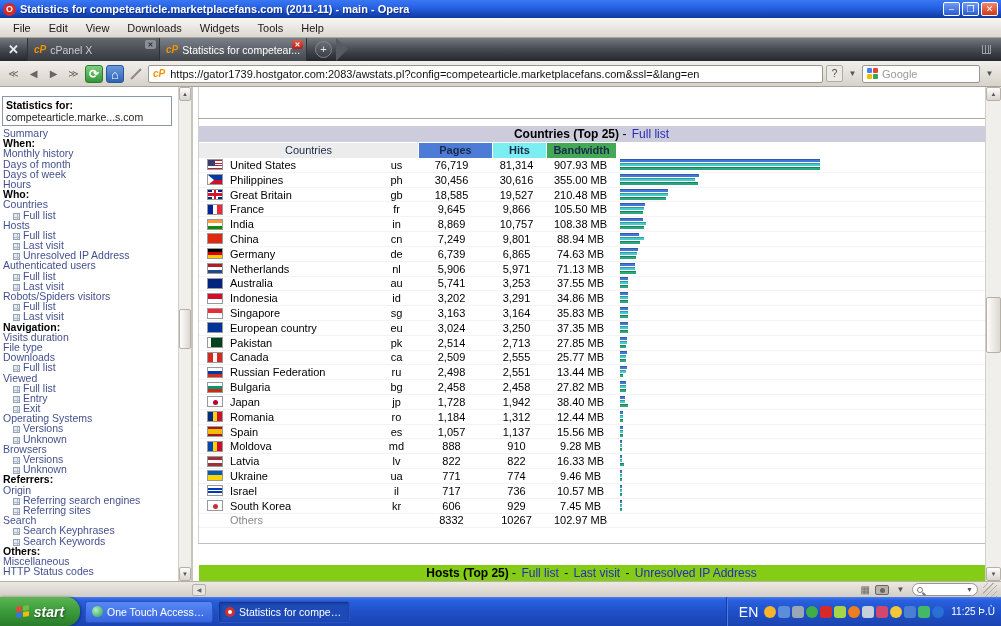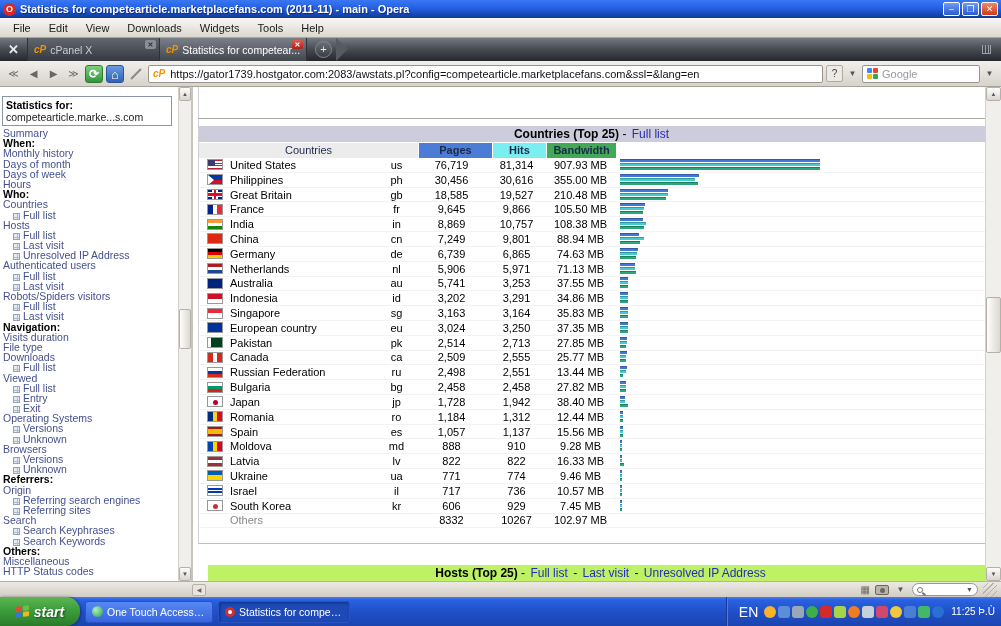--- a/index.html
+++ b/index.html
@@ -700,21 +700,21 @@
               <span style="margin-left: 23px;">Others</span>
             </span>
             <span class="cell-code"></span>
             <span class="cell-pages">8332</span>
             <span class="cell-hits">10267</span>
             <span class="cell-bw">102.97 MB</span>
             <span class="cell-bars"></span>
           </div>
         </div>
 
-      <div class="secbar" style="top: 478px; background: #bef264; margin-left: 9px;">
+      <div class="secbar" style="top: 478px; background: #84cc16;">
         <b>Hosts (Top 25)</b>
         <span>-</span>
         <span class="seclink">Full list</span>
         <span>-</span>
         <span class="seclink">Last visit</span>
         <span>-</span>
         <span class="seclink">Unresolved IP Address</span>
       </div>
     </div>
 

